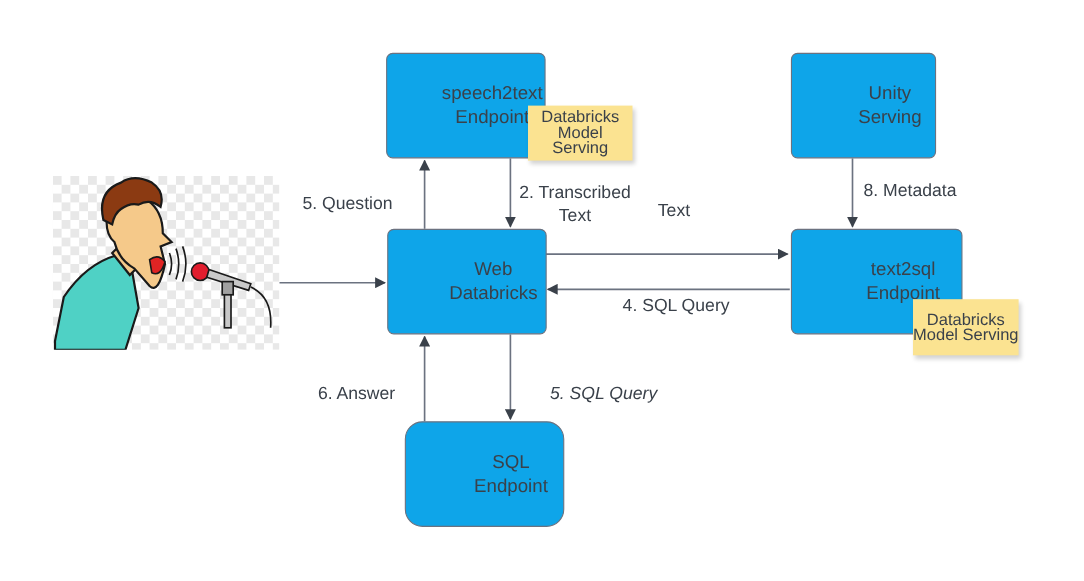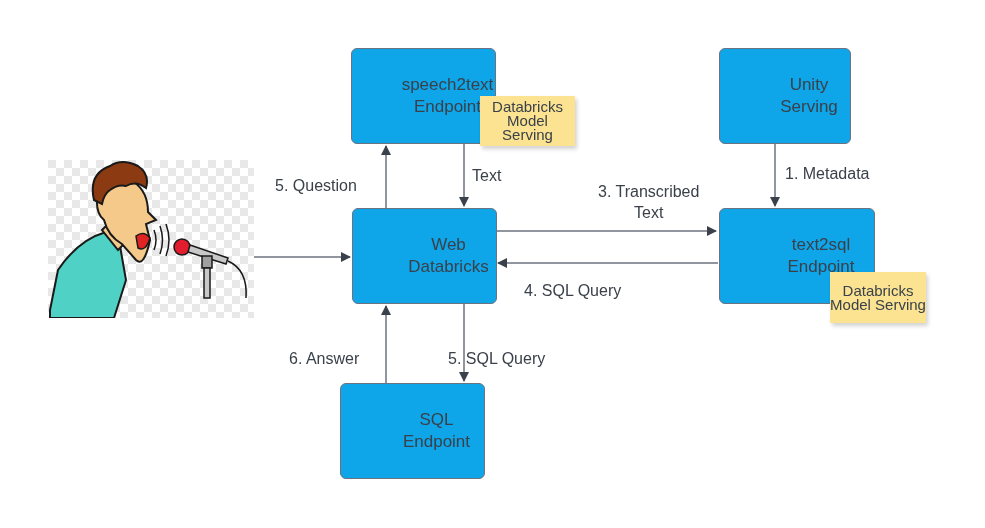--- a/index.html
+++ b/index.html
@@ -88,21 +88,21 @@
       <div>Web</div>
       <div>Databricks</div>
     </div>
 </div>
 <div class="box" style="left:719px; top:208px; width:156px; height:96px;">
   <div>
       <div>text2sql</div>
       <div>Endpoint</div>
     </div>
 </div>
-<div class="box" style="left:340px; top:383px; width:145px; height:96px;">
+<div class="box" style="left:368px; top:383px; width:145px; height:96px;border-radius:16px;">
   <div>
       <div>SQL</div>
       <div>Endpoint</div>
     </div>
 </div>
 
 <div class="note" style="left:480px; top:96px; width:95px; height:50px;">
   <div>
       <div>Databricks</div>
       <div>Model Serving</div>
@@ -110,22 +110,22 @@
 </div>
 <div class="note" style="left:830px; top:272px; width:96px; height:51px;">
   <div>
       <div>Databricks</div>
       <div>Model Serving</div>
     </div>
 </div>
 
 <div class="label" style="left:275px; top:175px;">5. Question</div>
 <div class="label" style="left:472px; top:165px;">
+  <div>2. Transcribed</div>
   <div>Text</div>
 </div>
 <div class="label" style="left:598px; top:181px;">
-  <div>3. Transcribed</div>
   <div>Text</div>
 </div>
-<div class="label" style="left:785px; top:163px;">1. Metadata</div>
-<div class="label" style="left:524px; top:268px;margin-top:12px;">4. SQL Query</div>
-<div class="label" style="left:448px; top:348px;">5. SQL Query</div>
+<div class="label" style="left:785px; top:163px;">8. Metadata</div>
+<div class="label" style="left:566px; top:268px;">4. SQL Query</div>
+<div class="label" style="left:500px; top:348px;font-style:italic;">5. SQL Query</div>
 <div class="label" style="left:289px; top:348px;">6. Answer</div>
 
 </body></html>

